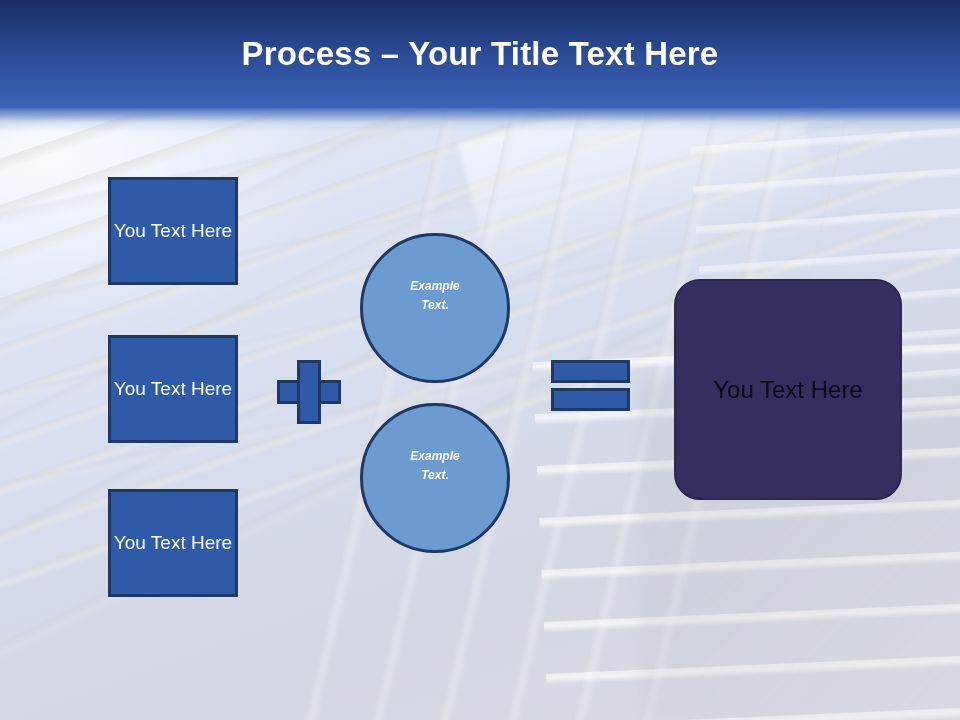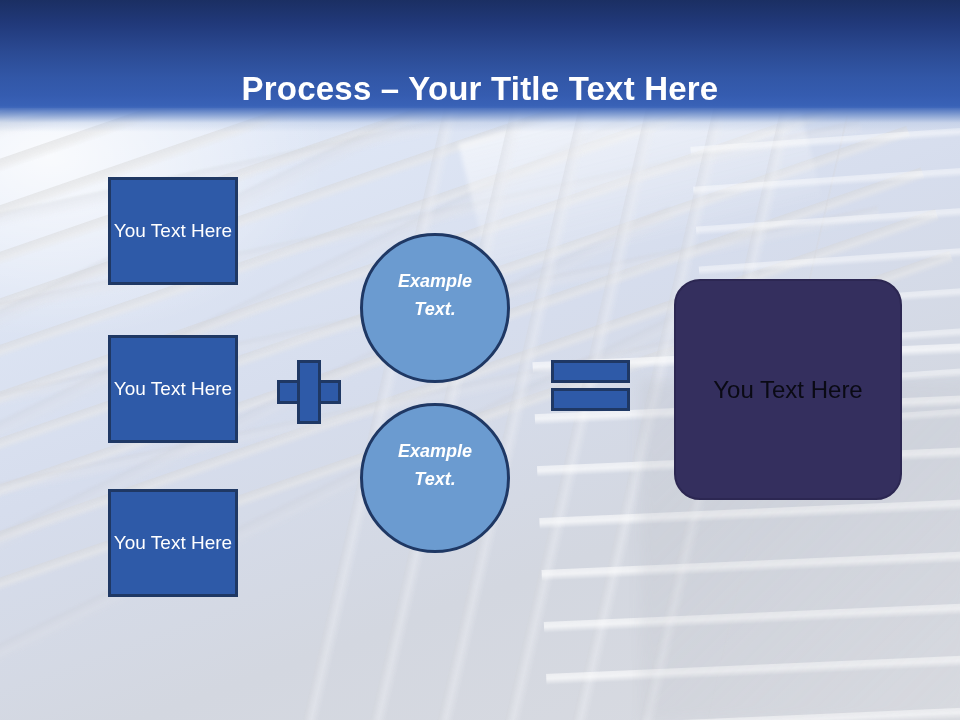--- a/index.html
+++ b/index.html
@@ -172,21 +172,21 @@
         rgba(58,99,184,1) 0%,
         rgba(106,139,201,0.75) 35%,
         rgba(170,190,224,0.35) 65%,
         rgba(223,231,246,0.0) 100%);
   }
   .title {
     position: absolute;
     left: 0; top: 0;
     width: 960px; height: 108px;
     display: flex;
-    align-items: flex-end;
+    align-items: center;
     justify-content: center;
     color: #ffffff;
     font-size: 33px;
     letter-spacing: 0.2px;
     white-space: pre;
   }
   .title .strong { font-weight: bold; }
   .title .rest   { font-weight: bold; }
 
   
@@ -233,21 +233,21 @@
   
   .circle {
     position: absolute;
     width: 150px;
     height: 150px;
     box-sizing: border-box;
     border-radius: 50%;
     background: #6b9bd0;
     border: 3px solid #1f3864;
     color: #ffffff;
-    font-size: 18px;
+    font-size: 12px;
     font-weight: bold;
     font-style: italic;
     line-height: 1.55;
     text-align: center;
     display: flex;
     align-items: center;
     justify-content: center;
   }
   .circle .ctext { transform: translateY(-12px); }
   #circle-1 { left: 360px; top: 233px; }

